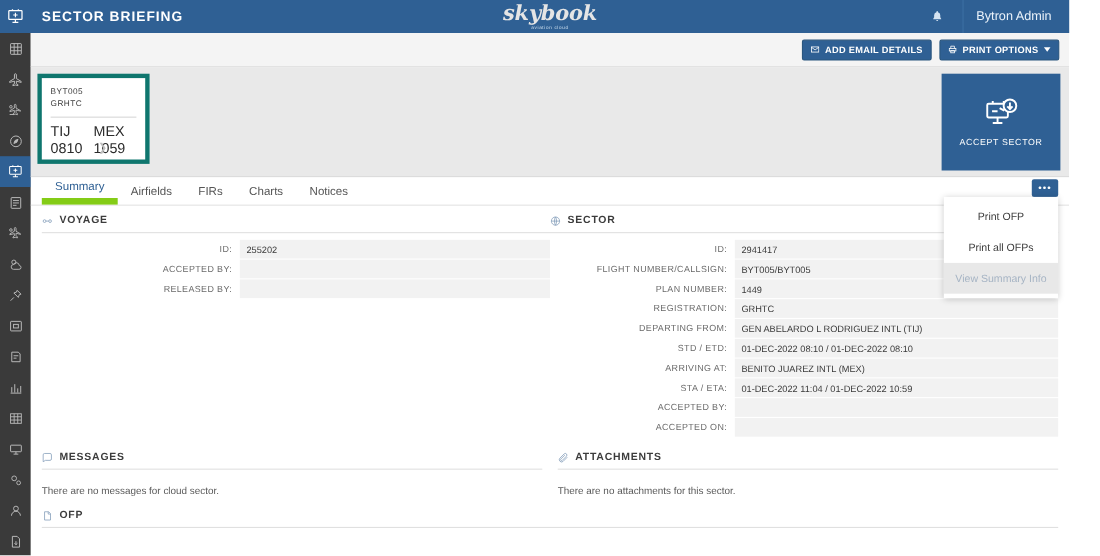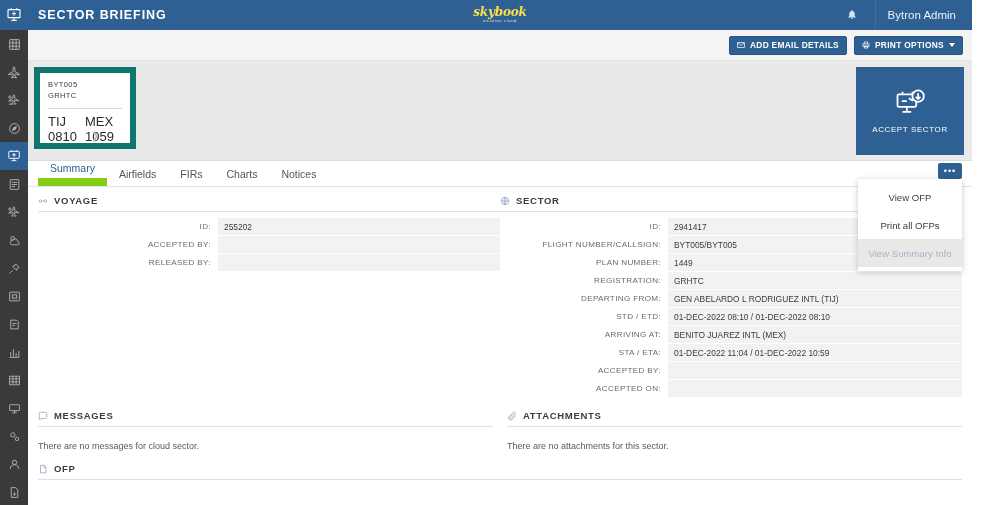--- a/index.html
+++ b/index.html
@@ -32,21 +32,21 @@
   .topbar-spacer { flex: 1 1 auto; }
   .brand {
     position: absolute; left: 0; right: 0; top: 0; height: 30px;
     display: flex; align-items: center; justify-content: center;
     pointer-events: none;
   }
   .brand-inner { text-align: center; line-height: 1; }
   .brand-name {
     font-family: "DejaVu Serif", serif;
     font-style: italic; font-weight: bold;
-    font-size: 12px; color: #fde047; letter-spacing: -.2px;
+    font-size: 19px; color: #e5e5e5; letter-spacing: -.2px;
   }
   .brand-sub {
     font-size: 4.2px; letter-spacing: .6px; color: #cfe0f0;
     margin-top: 1px; text-transform: lowercase;
   }
   .topbar-right { display: flex; align-items: center; height: 30px; z-index: 3; }
   .bell-btn {
     width: 46px; height: 30px; display: flex; align-items: center; justify-content: center;
     color: #d5e3f1;
   }
@@ -94,21 +94,21 @@
 
   
   .band {
     height: 100px; background: #e9e9e9;
     position: relative;
     border-bottom: 1px solid #dcdcdc;
   }
   .flight-card {
     position: absolute; left: 6px; top: 6px;
     width: 102px; height: 82px;
-    background: #fff; border: 6px solid #0f766e;
+    background: #fff; border: 4px solid #0f766e;
     padding: 7px 8px 0 8px;
   }
   .fc-code { font-size: 7.5px; color: #3c3c3c; letter-spacing: .4px; line-height: 1.45; }
   .fc-divider { height: 1px; background: #d8d8d8; margin: 6px 0 6px 0; }
   .fc-route { display: flex; align-items: flex-start; position: relative; }
   .fc-leg { width: 46px; }
   .fc-port { font-size: 13px; color: #2b2b2b; line-height: 1.15; }
   .fc-time { font-size: 13px; color: #2b2b2b; line-height: 1.15; }
   .fc-arrow { position: absolute; left: 43px; top: 15px; color: #bdbdbd; font-size: 10px; }
 
@@ -125,21 +125,21 @@
   .tabs {
     height: 26px; display: flex; align-items: flex-end;
     padding-left: 10px; gap: 0;
     border-bottom: 1px solid #e3e3e3;
     position: relative;
   }
   .tab {
     font-size: 10.5px; color: #555;
     padding: 0 12px 6px 12px;
   }
-  .tab.active { color: #2f6094; border-bottom: 8px solid #84cc16; padding-bottom: 4px; }
+  .tab.active { color: #2f6094; border-bottom: 6px solid #84cc16; padding-bottom: 4px; }
   .kebab-btn {
     position: absolute; right: 10px; top: 2px;
     width: 24px; height: 16px; background: #2f6094;
     border-radius: 2px; color: #fff;
     display: flex; align-items: center; justify-content: center;
     font-size: 9px; letter-spacing: 1px;
   }
 
   
   .dropdown {
@@ -379,21 +379,21 @@
 
     <div class="tabs">
       <div class="tab active">Summary</div>
       <div class="tab">Airfields</div>
       <div class="tab">FIRs</div>
       <div class="tab">Charts</div>
       <div class="tab">Notices</div>
       <div class="kebab-btn">•••</div>
 
       <div class="dropdown">
-        <div class="dd-item">View OFP</div>
+        <div class="dd-item">Print OFP</div>
         <div class="dd-item">Print all OFPs</div>
         <div class="dd-item disabled">View Summary Info</div>
       </div>
     </div>
 
     <div class="panels">
 
       <div class="panel voyage">
         <div class="panel-head">
           <span class="icon-muted">

